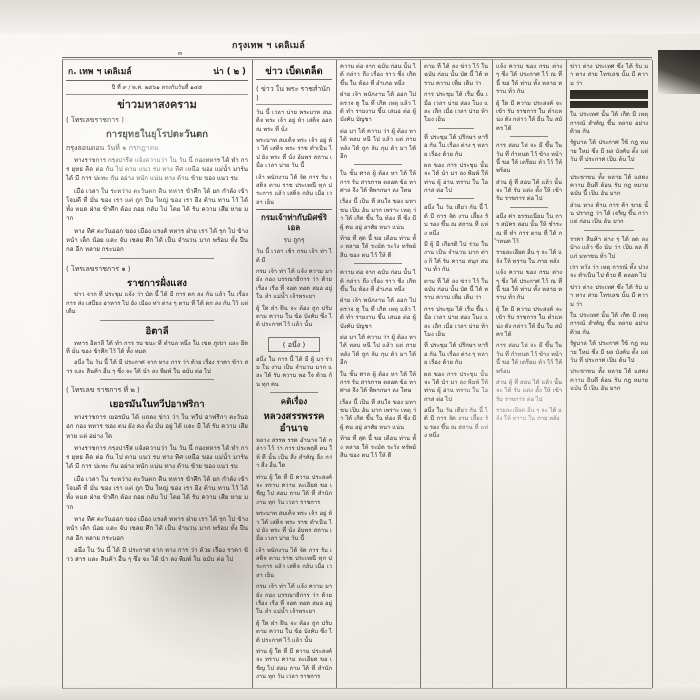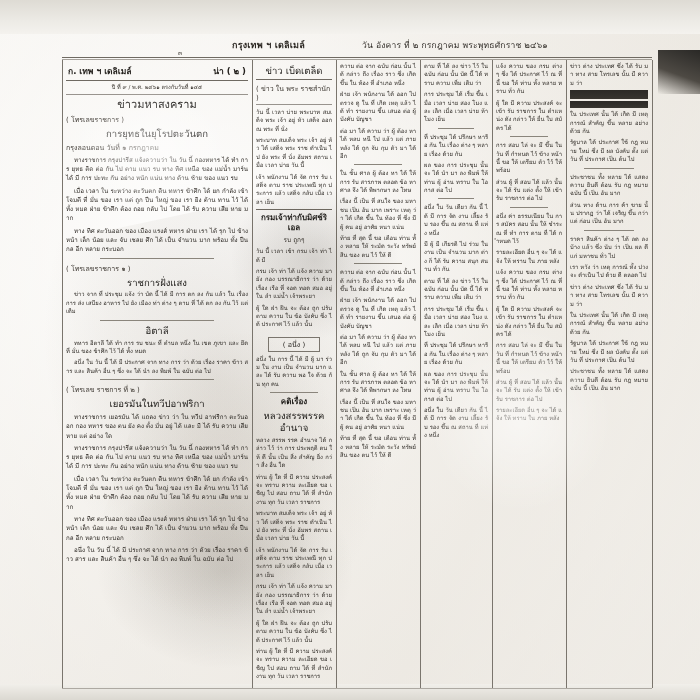--- a/index.html
+++ b/index.html
@@ -93,21 +93,21 @@
   .col {
     position: absolute;
     top: 62px;
     overflow: hidden;
     color: #23201c;
   }
   .col-inner { padding: 0 3px; }
 
   .hl {
     text-align: center;
-    font-weight: normal;
+    font-weight: bold;
     color: #191714;
     line-height: 1.25;
     margin: 3px 0 2px 0;
   }
   .hl.big   { font-size: 11px; }
   .hl.med   { font-size: 9.5px; }
   .hl.small { font-size: 8px; font-weight: bold; }
 
   .sub {
     text-align: left;
@@ -187,21 +187,20 @@
 
 <div id="page">
   <div id="paper"></div>
   <div id="topband"></div>
   <div id="bottomband"></div>
   <div id="blotch"></div>
   <div id="blotch2"></div>
 
   <div class="masthead">
     <span class="m-center">กรุงเทพ ฯ เดลิเมล์</span>
-    <span class="m-right">วัน อังคาร ที่ ๒ กรกฎาคม พระพุทธศักราช ๒๔๖๑</span>
   </div>
   <div class="pagenum">๓</div>
 
   <div class="hrule" style="left:62px; top:57px; width:590px;"></div>
   <div class="hrule" style="left:62px; top:59px; width:590px; opacity:.6;"></div>
   <div class="hrule" style="left:62px; top:688px; width:590px; opacity:.5;"></div>
 
   <div class="vrule" style="left:62px;  top:60px; height:628px;"></div>
   <div class="vrule" style="left:252px; top:60px; height:628px;"></div>
   <div class="vrule" style="left:336px; top:60px; height:628px;"></div>

